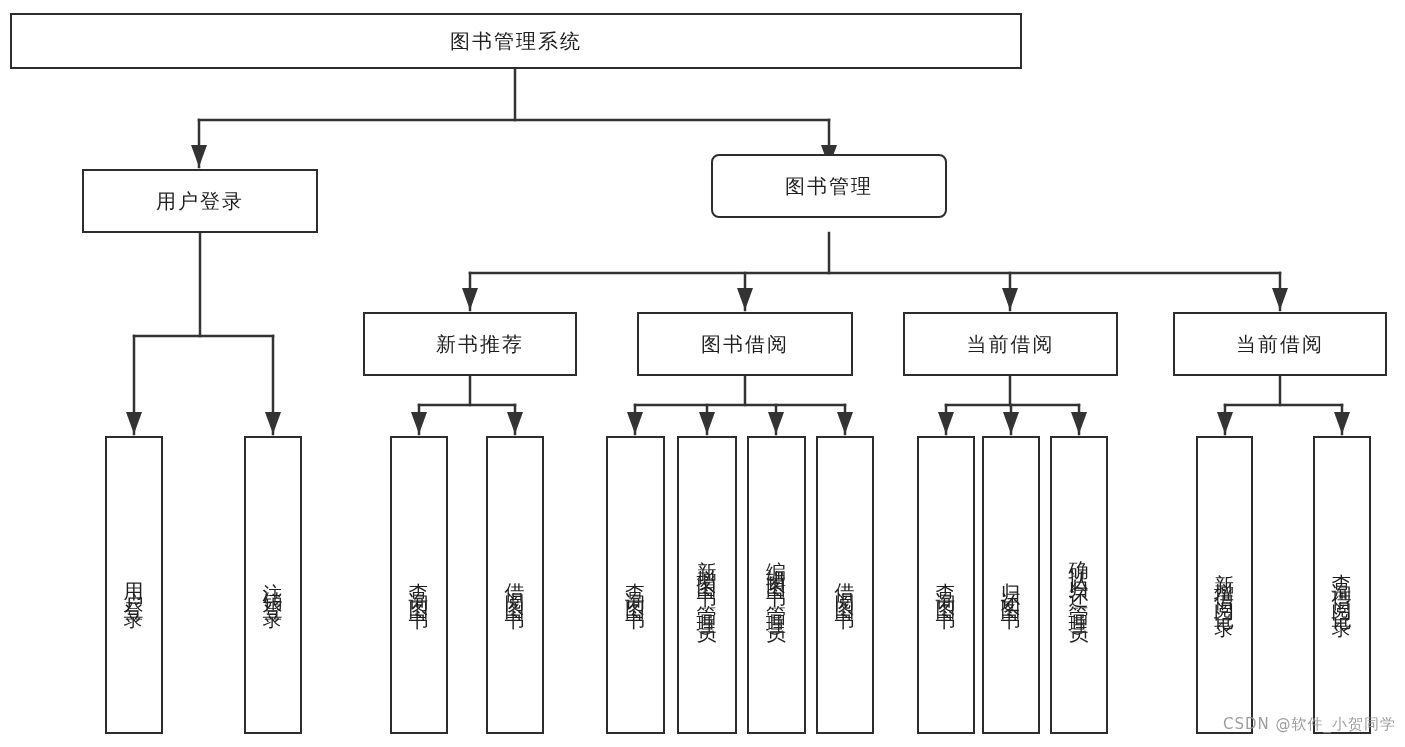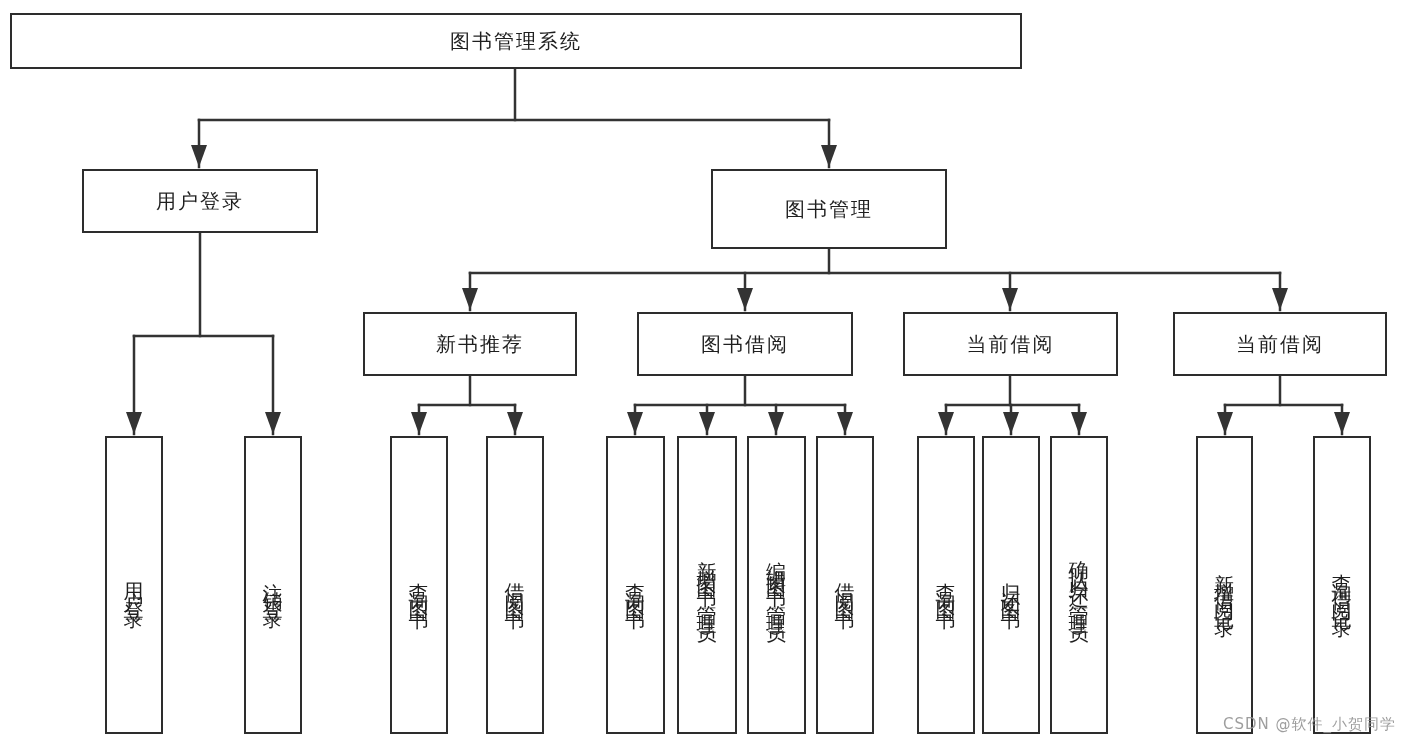--- a/index.html
+++ b/index.html
@@ -123,21 +123,21 @@
     </g>
   </svg>
 
   <div class="hnode" style="left:10px; top:13px; width:1012px; height:56px;font-family:Liberation Serif, serif;">
     <span>图书管理系统</span>
   </div>
 
   <div class="hnode" style="left:82px; top:169px; width:236px; height:64px;">
     <span>用户登录</span>
   </div>
-  <div class="hnode" style="left:711px; top:169px; width:236px; height:80px;">
+  <div class="hnode" style="left:711px; top:154px; width:236px; height:64px;border-radius:8px;">
     <span>图书管理</span>
   </div>
 
   <div class="hnode" style="left:363px; top:312px; width:214px; height:64px;padding-left:20px;">
     <span>新书推荐</span>
   </div>
   <div class="hnode" style="left:637px; top:312px; width:216px; height:64px;">
     <span>图书借阅</span>
   </div>
   <div class="hnode" style="left:903px; top:312px; width:215px; height:64px;">

